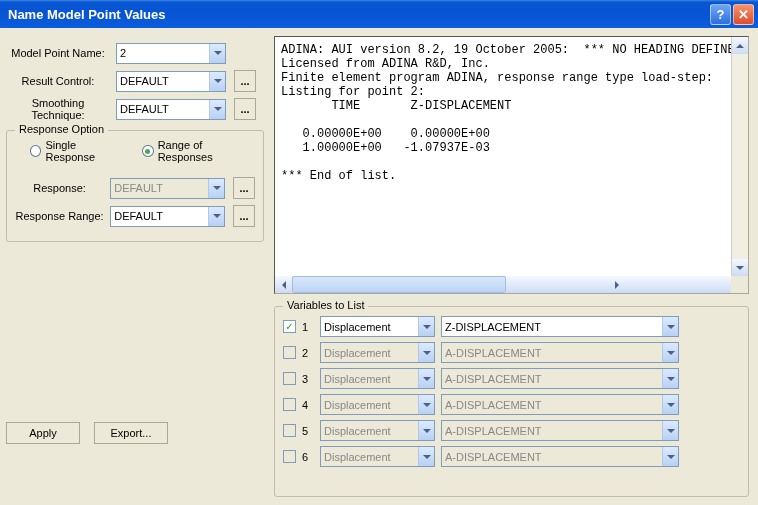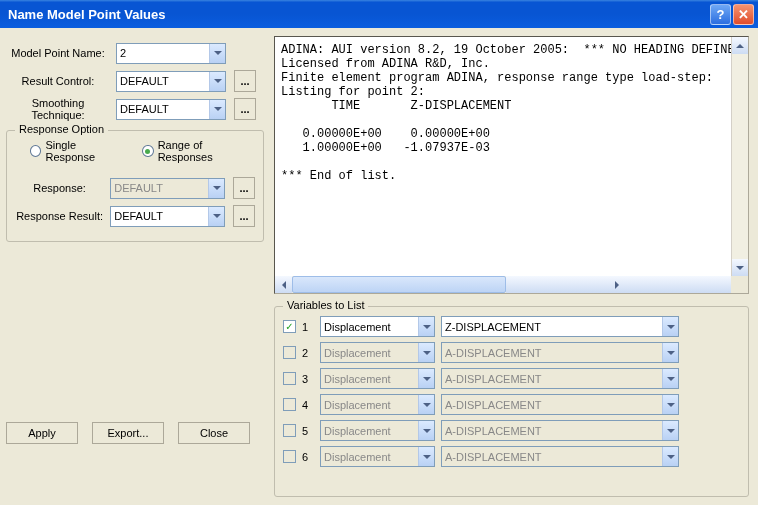--- a/index.html
+++ b/index.html
@@ -239,33 +239,32 @@
       <div class="form-row">
         <label style="width:96px">Response:</label>
         <div class="combo disabled" style="width:116px">
           <span class="val">DEFAULT</span>
           <span class="arrow"></span>
         </div>
         <div class="dotbtn">...</div>
       </div>
 
       <div class="form-row">
-        <label style="width:96px">Response Result:</label>
+        <label style="width:96px">Response Range:</label>
         <div class="combo" style="width:116px">
           <span class="val">DEFAULT</span>
           <span class="arrow"></span>
         </div>
         <div class="dotbtn">...</div>
       </div>
     </div>
 
     <div class="btnrow">
       <div class="btn3d">Apply</div>
       <div class="btn3d">Export...</div>
-      <div class="btn3d">Close</div>
     </div>
 
   </div>
 
   <div class="right">
     <div class="output-wrap">
       <div class="output">ADINA: AUI version 8.2, 19 October 2005:  *** NO HEADING DEFINED
 Licensed from ADINA R&amp;D, Inc.
 Finite element program ADINA, response range type load-step:
 Listing for point 2:

